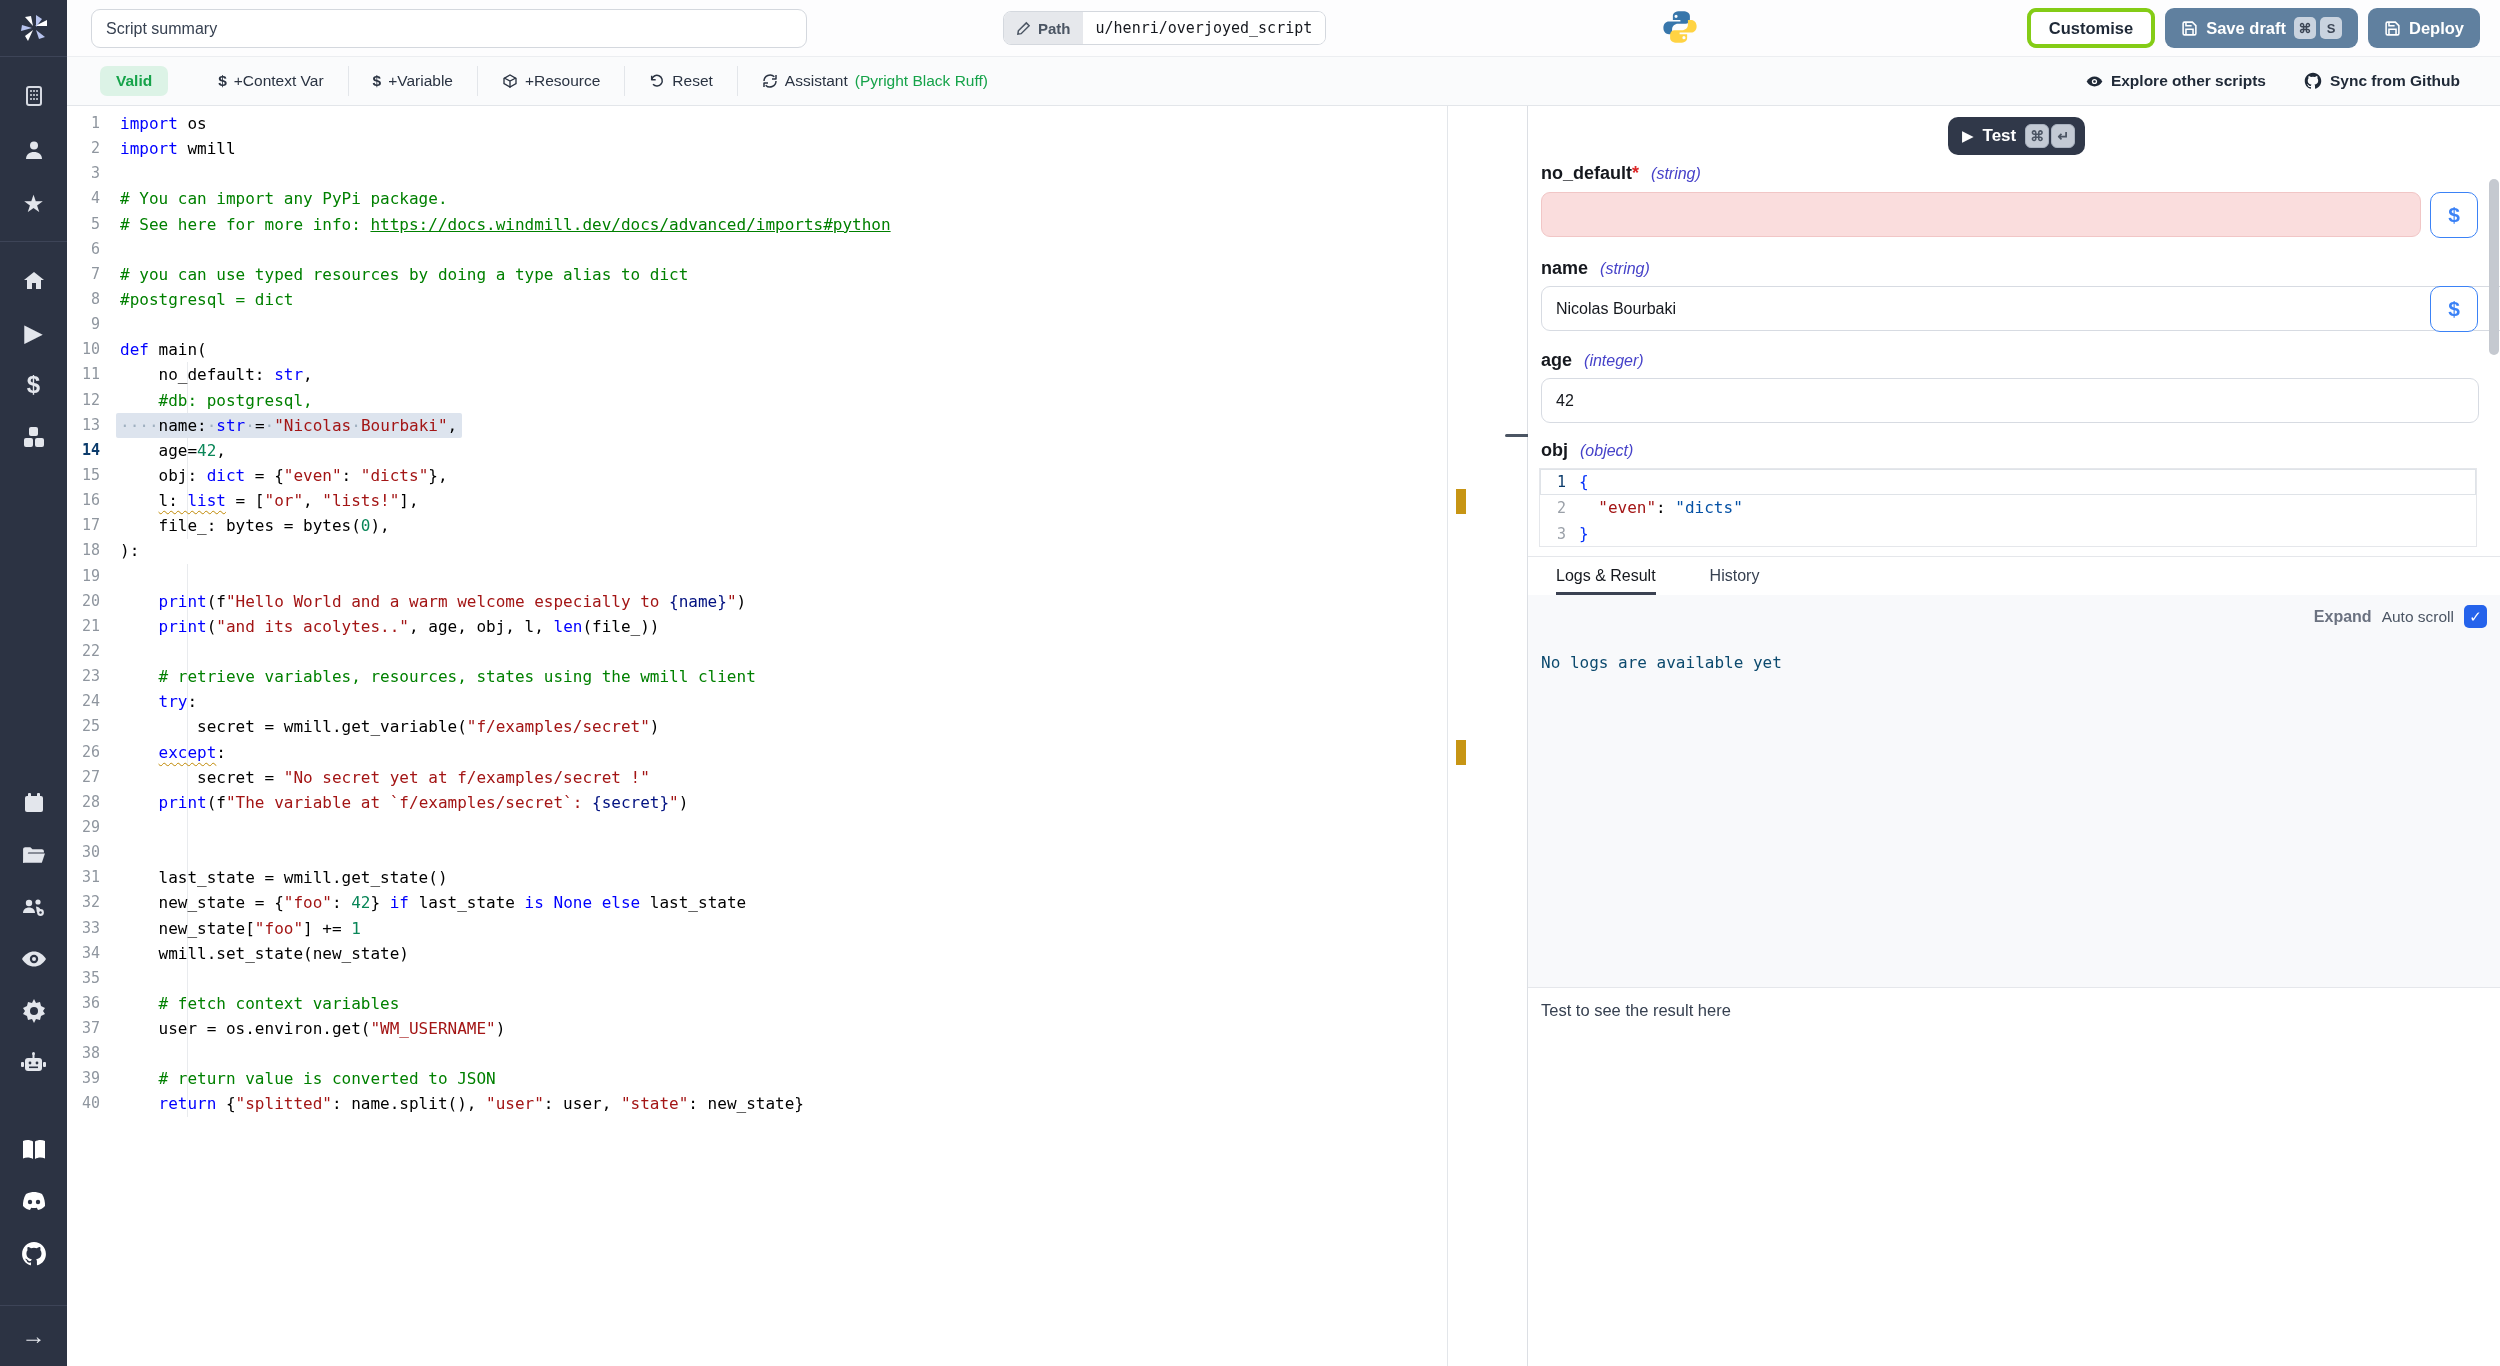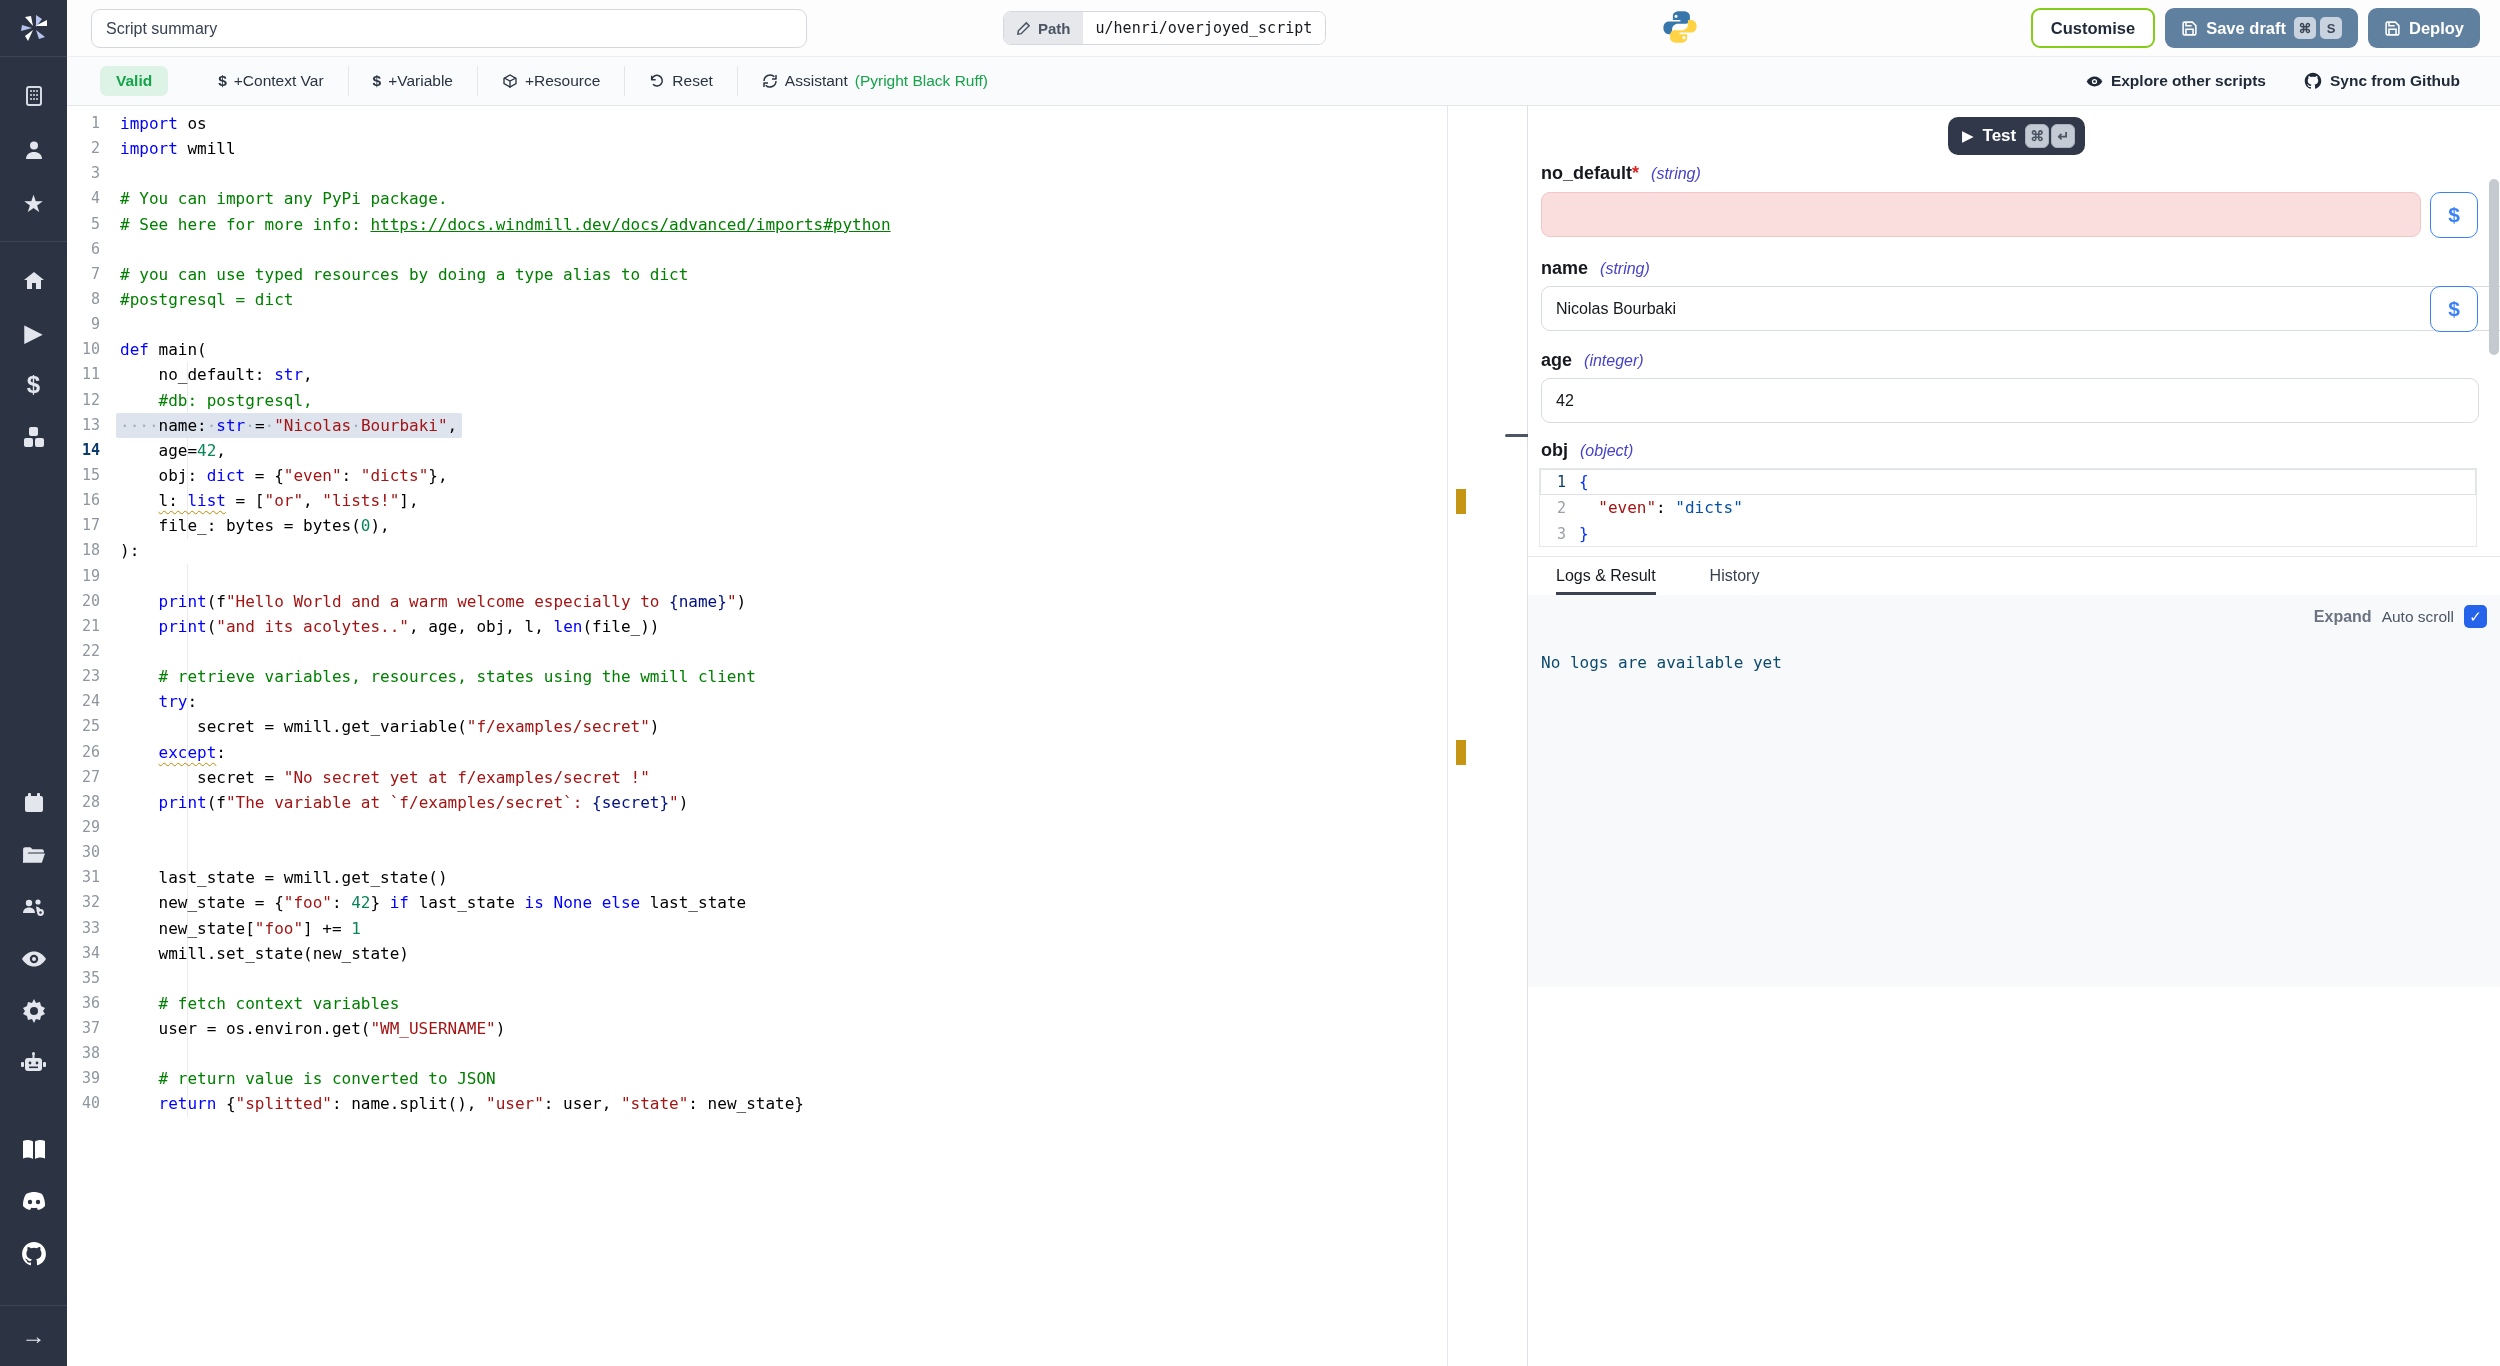--- a/index.html
+++ b/index.html
@@ -26,21 +26,21 @@
     border:1px solid #d4d8de; border-radius:9px; padding:0 14px; font-size:16px;
     color:#374151; background:#fff; font-family:"Liberation Sans", sans-serif; }
   .pathbadge { position:absolute; left:936px; top:11px; height:34px; display:flex;
     border:1px solid #d4d8de; border-radius:8px; overflow:hidden; font-size:15px; cursor:pointer; }
   .pathbadge .pb-l { background:#e6e8ec; color:#4b5563; display:flex; align-items:center;
     gap:7px; padding:0 12px; font-weight:600; }
   .pathbadge .pb-r { background:#fff; color:#15181e; display:flex; align-items:center;
     padding:0 13px; font-family:"DejaVu Sans Mono", monospace; font-size:15px; }
   .pylogo { position:absolute; left:1594px; top:8px; }
   .hdr-btns { position:absolute; right:20px; top:8px; display:flex; gap:10px; align-items:center; }
-  .btn-outline { height:40px; padding:0 18px; background:#fff; border:2px solid #84cc16;
+  .btn-outline { height:40px; padding:0 18px; background:#fff; border:4px solid #84cc16;
     border-radius:9px; font-size:16.5px; font-weight:700; color:#1f2937; cursor:pointer;
     font-family:"Liberation Sans", sans-serif; }
   .btn-blue { height:40px; padding:0 16px; background:#60809f; border:none; border-radius:9px;
     font-size:16.5px; font-weight:700; color:#fff; cursor:pointer; display:flex;
     align-items:center; gap:8px; font-family:"Liberation Sans", sans-serif; }
   .kbd { display:inline-flex; align-items:center; justify-content:center; min-width:22px;
     height:22px; padding:0 4px; background:#c9d3df; color:#3c4656; border-radius:5px;
     font-size:13px; font-weight:600; }
   .kbd + .kbd { margin-left:4px; }
 
@@ -481,17 +481,20 @@
 
     <div class="logsarea">
       <div class="logs-ctl">
         <span class="expand-lbl">Expand</span>
         <span class="autoscroll-lbl">Auto scroll</span>
         <span class="chk">✓</span>
       </div>
       <div class="nologs">No logs are available yet</div>
     </div>
 
+    <div class="resultarea">
+      <div class="result-hint">Test to see the result here</div>
+    </div>
 
     <div class="rp-scroll"></div>
   </section>
 
 </div>
 
 </body></html>

